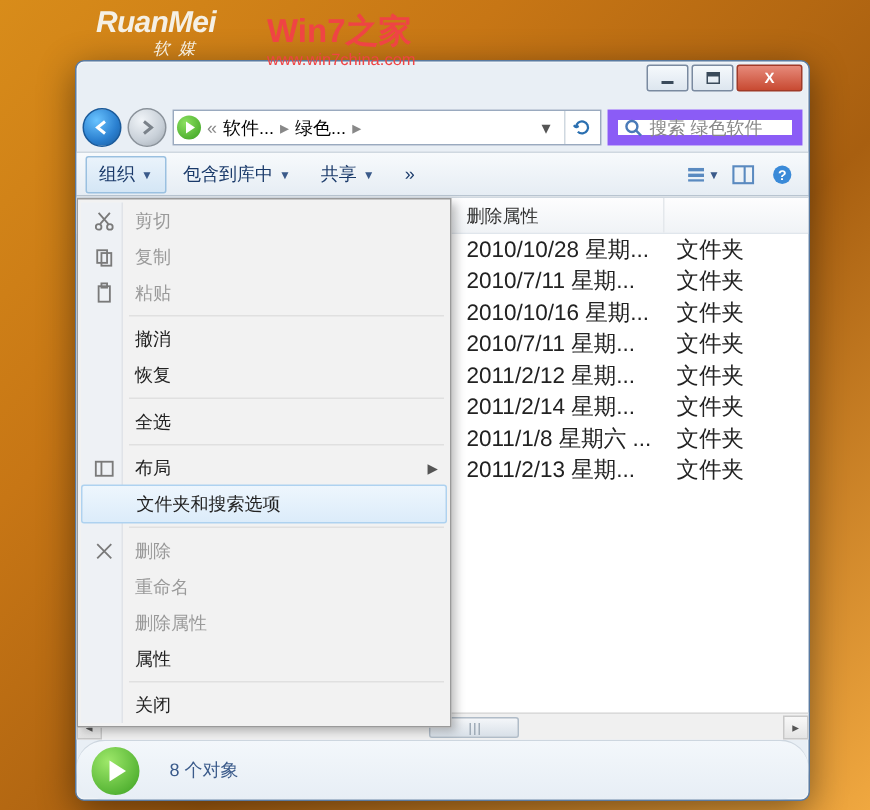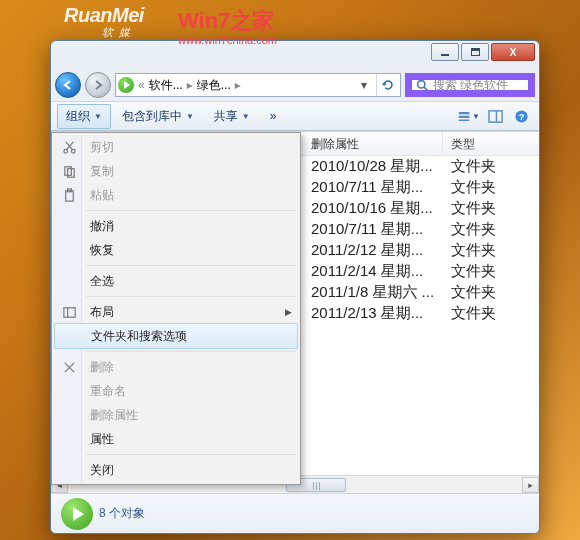--- a/index.html
+++ b/index.html
@@ -68,21 +68,21 @@
 .context-menu .gutter{position:absolute;left:2px;top:2px;bottom:2px;width:28px;background:#eef1f5;border-right:1px solid #e0e3e8;}
 .cm-item{position:relative;height:24px;display:flex;align-items:center;padding-left:36px;padding-right:18px;color:#222;cursor:default;}
 .cm-item.disabled{color:#9a9a9a;}
 .cm-item.sel{background:linear-gradient(#eef6fd,#dcecfa);border:1px solid #aed2f0;border-radius:2px;margin:-1px 0;height:26px;}
 .cm-item.enabled{cursor:pointer;}
 .cm-sep{height:1px;background:#e0e0e0;margin:3px 2px 3px 32px;}
 .cm-sub::after{content:"▶";position:absolute;right:6px;font-size:9px;color:#555;}
 .cm-icon{position:absolute;left:6px;width:18px;height:18px;display:flex;align-items:center;justify-content:center;}
 .cm-icon svg{width:15px;height:15px;stroke:#7a7a7a;fill:none;stroke-width:1.3;}
 
-.statusbar{position:absolute;bottom:0;left:0;right:0;height:40px;background:linear-gradient(#f3f7fb,#e7eef5);border-top:1px solid #cdd6df;display:flex;align-items:center;padding:0 10px;gap:6px;font-size:12px;color:#3a5a8a;}
+.statusbar{position:absolute;bottom:0;left:0;right:0;height:40px;background:linear-gradient(#f3f7fb,#e7eef5);border-top:1px solid #cdd6df;display:flex;align-items:center;padding:0 10px;gap:20px;font-size:12px;color:#3a5a8a;border-radius:19px;}
 .status-icon{width:32px;height:32px;border-radius:50%;background:radial-gradient(circle at 35% 30%,#9ee86a,#3aa020);display:flex;align-items:center;justify-content:center;position:relative;}
 .status-icon::after{content:"";border-left:11px solid #fff;border-top:7px solid transparent;border-bottom:7px solid transparent;margin-left:3px;}
 </style>
 </head>
 <body>
 
 <div class="watermark">
   <span class="brand1">RuanMei</span>
   <span class="brand1sub">软媒</span>
 </div>
@@ -174,21 +174,20 @@
           <circle cx="8" cy="8" r="6.5" fill="#3a8ad8"></circle>
           <text x="8" y="12" text-anchor="middle" font-size="10" fill="#fff" font-weight="bold">?</text>
         </svg>
     </div>
   </div>
 
   <div class="content">
     <div class="cols-header">
       <div class="col-name"></div>
       <div class="col-date">删除属性</div>
-      <div class="col-type">类型</div>
     </div>
     <div class="rows" id="rows">
         <div class="row">
           <div class="c-date">2010/10/28 星期...</div>
           <div class="c-type">文件夹</div>
         </div>
         <div class="row">
           <div class="c-date">2010/7/11 星期...</div>
           <div class="c-type">文件夹</div>
         </div>

